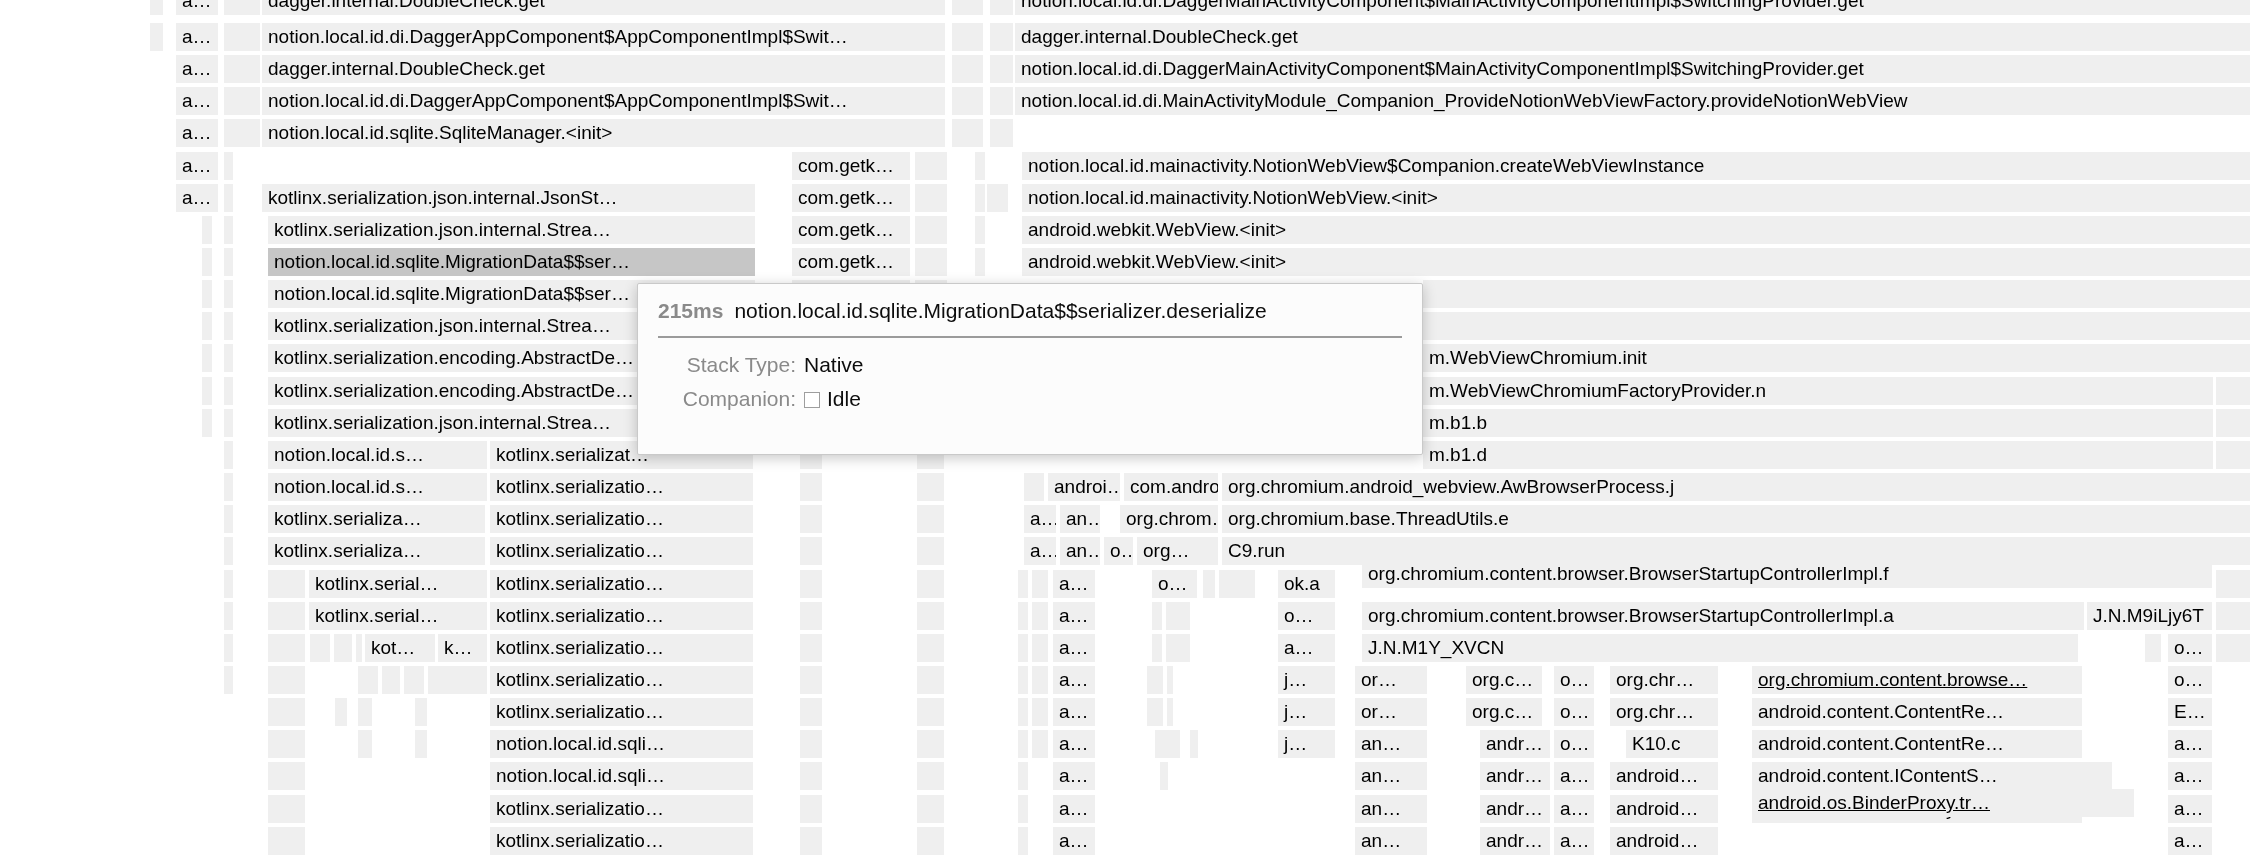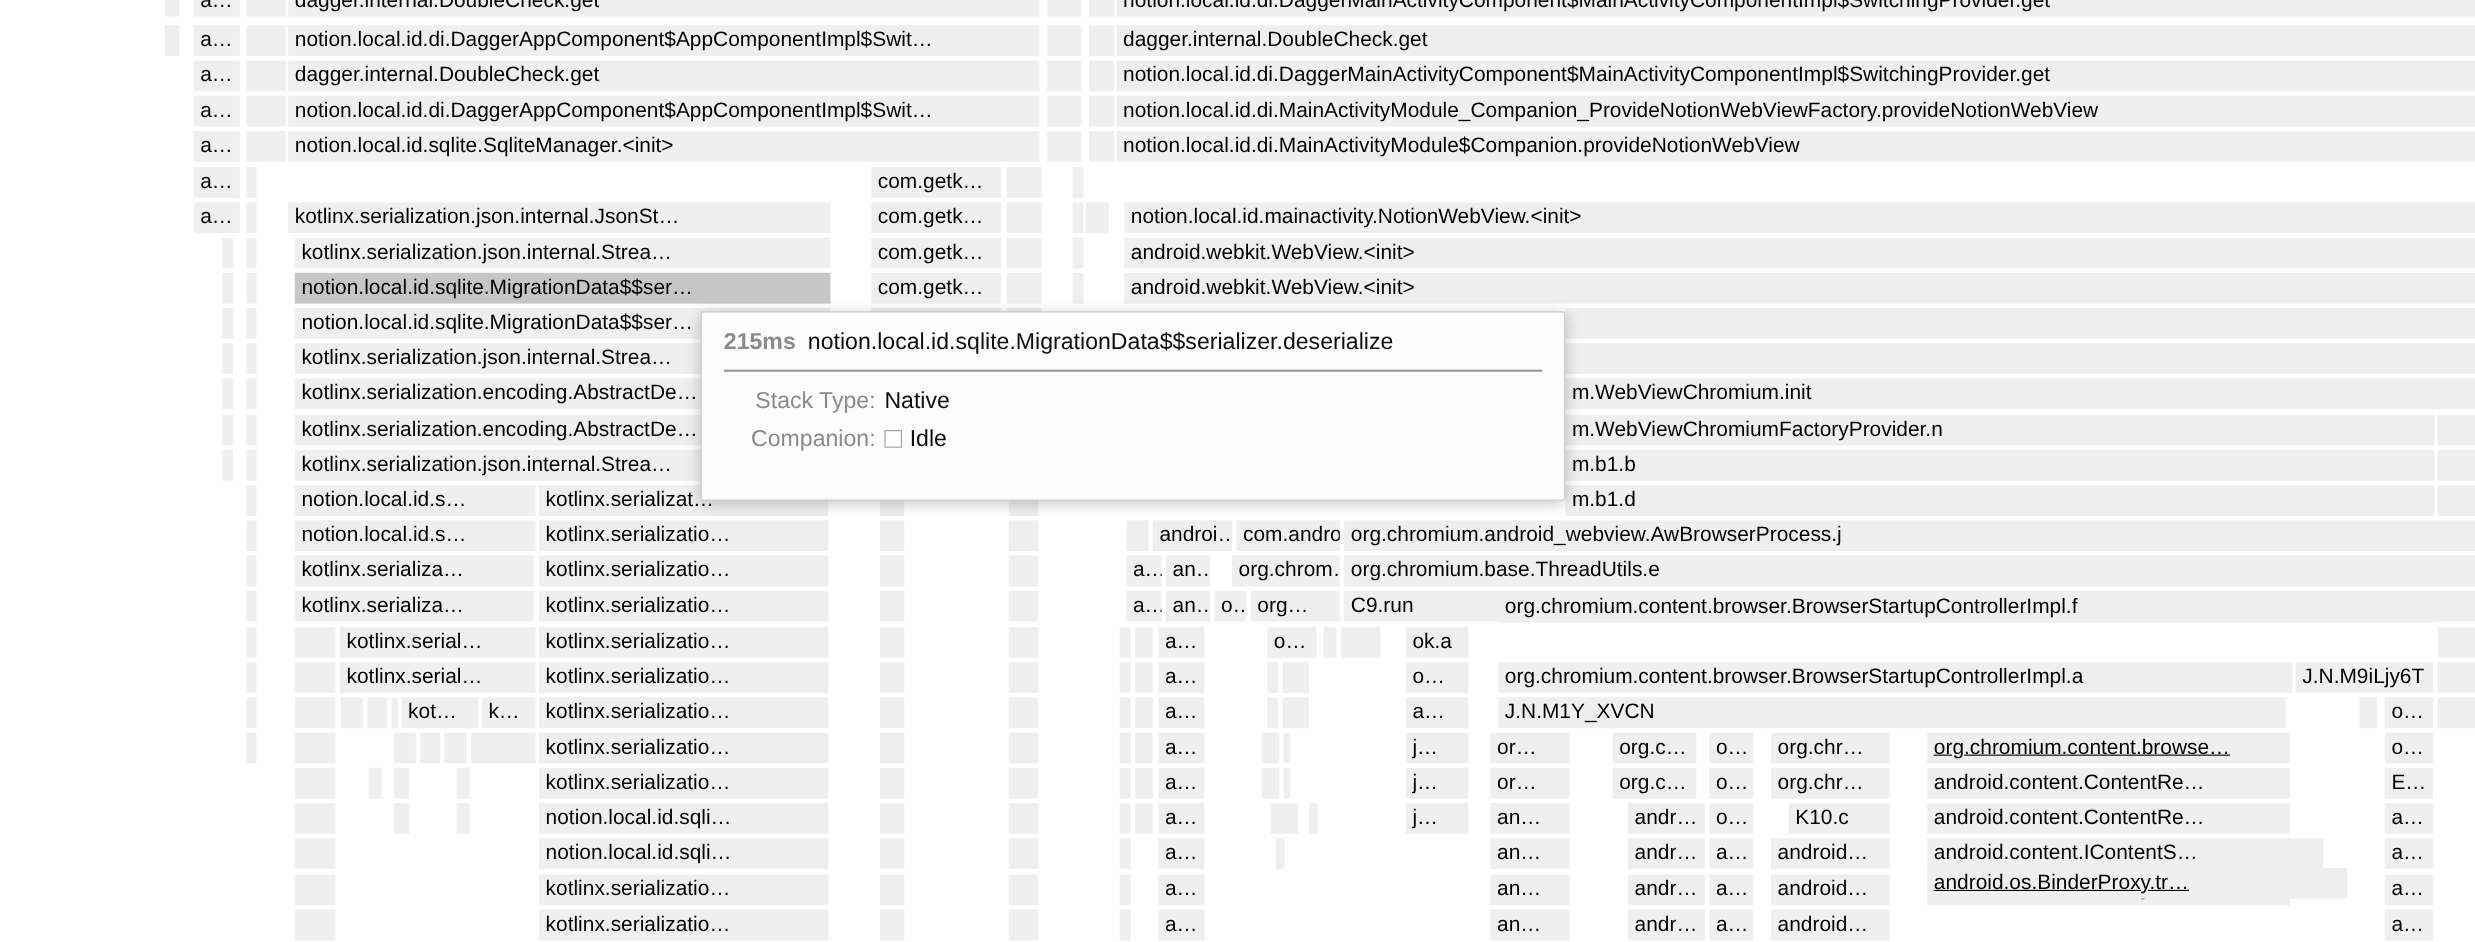--- a/index.html
+++ b/index.html
@@ -52,26 +52,26 @@
     <div class="frame" style="left: 224px; top: 87px; width: 36px;"></div>
     <div class="frame" style="left: 262px; top: 87px; width: 683px;">notion.local.id.di.DaggerAppComponent$AppComponentImpl$Swit…</div>
     <div class="frame" style="left: 952px; top: 87px; width: 31px;"></div>
     <div class="frame" style="left: 990px; top: 87px; width: 23px;"></div>
     <div class="frame" style="left: 1015px; top: 87px; width: 1235px;">notion.local.id.di.MainActivityModule_Companion_ProvideNotionWebViewFactory.provideNotionWebView</div>
     <div class="frame" style="left: 176px; top: 119px; width: 42px;">a…</div>
     <div class="frame" style="left: 224px; top: 119px; width: 36px;"></div>
     <div class="frame" style="left: 262px; top: 119px; width: 683px;">notion.local.id.sqlite.SqliteManager.&lt;init&gt;</div>
     <div class="frame" style="left: 952px; top: 119px; width: 31px;"></div>
     <div class="frame" style="left: 990px; top: 119px; width: 23px;"></div>
-    <div class="frame" style="left: 1015px; top: 119px; width: 1235px;">notion.local.id.di.MainActivityModule$Companion.provideNotionWebView</div>
     <div class="frame" style="left: 176px; top: 152px; width: 42px;">a…</div>
     <div class="frame" style="left: 224px; top: 152px; width: 9px;"></div>
     <div class="frame" style="left: 792px; top: 152px; width: 118px;">com.getk…</div>
     <div class="frame" style="left: 915px; top: 152px; width: 32px;"></div>
     <div class="frame" style="left: 975px; top: 152px; width: 10px;"></div>
+    <div class="frame" style="left: 1022px; top: 152px; width: 1228px;">notion.local.id.mainactivity.NotionWebView$Companion.createWebViewInstance</div>
     <div class="frame" style="left: 176px; top: 184px; width: 42px;">a…</div>
     <div class="frame" style="left: 224px; top: 184px; width: 9px;"></div>
     <div class="frame" style="left: 262px; top: 184px; width: 493px;">kotlinx.serialization.json.internal.JsonSt…</div>
     <div class="frame" style="left: 792px; top: 184px; width: 118px;">com.getk…</div>
     <div class="frame" style="left: 915px; top: 184px; width: 32px;"></div>
     <div class="frame" style="left: 975px; top: 184px; width: 10px;"></div>
     <div class="frame" style="left: 987px; top: 184px; width: 21px;"></div>
     <div class="frame" style="left: 1022px; top: 184px; width: 1228px;">notion.local.id.mainactivity.NotionWebView.&lt;init&gt;</div>
     <div class="frame" style="left: 202px; top: 216px; width: 10px;"></div>
     <div class="frame" style="left: 224px; top: 216px; width: 9px;"></div>
@@ -160,21 +160,21 @@
     <div class="frame" style="left: 490px; top: 570px; width: 263px;">kotlinx.serializatio…</div>
     <div class="frame" style="left: 800px; top: 570px; width: 22px;"></div>
     <div class="frame" style="left: 917px; top: 570px; width: 27px;"></div>
     <div class="frame" style="left: 1018px; top: 570px; width: 10px;"></div>
     <div class="frame" style="left: 1032px; top: 570px; width: 16px;"></div>
     <div class="frame" style="left: 1053px; top: 570px; width: 42px;">a…</div>
     <div class="frame" style="left: 1152px; top: 570px; width: 45px;">o…</div>
     <div class="frame" style="left: 1203px; top: 570px; width: 12px;"></div>
     <div class="frame" style="left: 1219px; top: 570px; width: 36px;"></div>
     <div class="frame" style="left: 1278px; top: 570px; width: 57px;">ok.a</div>
-    <div class="frame" style="left: 1362px; top: 538px; width: 850px;">org.chromium.content.browser.BrowserStartupControllerImpl.f</div>
+    <div class="frame" style="left: 1362px; top: 560px; width: 850px;">org.chromium.content.browser.BrowserStartupControllerImpl.f</div>
     <div class="frame" style="left: 2216px; top: 570px; width: 34px;"></div>
     <div class="frame" style="left: 224px; top: 602px; width: 9px;"></div>
     <div class="frame" style="left: 268px; top: 602px; width: 37px;"></div>
     <div class="frame" style="left: 309px; top: 602px; width: 178px;">kotlinx.serial…</div>
     <div class="frame" style="left: 490px; top: 602px; width: 263px;">kotlinx.serializatio…</div>
     <div class="frame" style="left: 800px; top: 602px; width: 22px;"></div>
     <div class="frame" style="left: 917px; top: 602px; width: 27px;"></div>
     <div class="frame" style="left: 1018px; top: 602px; width: 10px;"></div>
     <div class="frame" style="left: 1032px; top: 602px; width: 16px;"></div>
     <div class="frame" style="left: 1053px; top: 602px; width: 42px;">a…</div>

